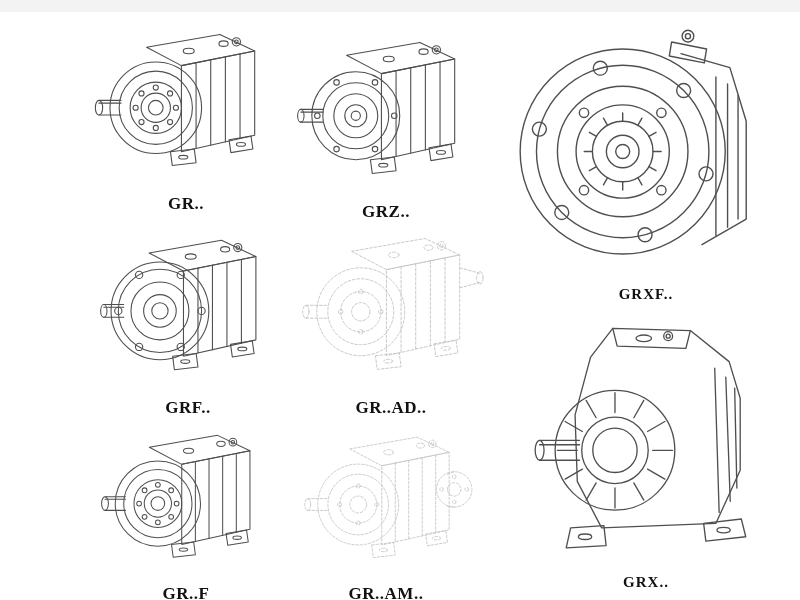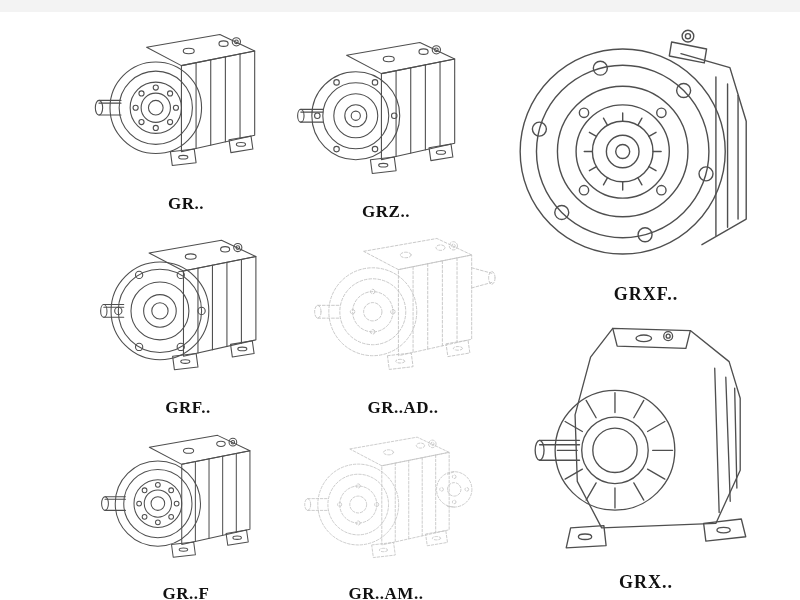--- a/index.html
+++ b/index.html
@@ -10,21 +10,21 @@
     overflow:hidden; margin:12px auto;
   }
   .cell {
     position:absolute; display:flex; flex-direction:column; align-items:center;
   }
   .cell svg { flex:1 1 auto; width:100%; height:calc(100% - 26px); }
   .caption {
     height:26px; line-height:24px; font-weight:700; font-size:17px;
     letter-spacing:.5px; color:var(--label); text-align:center; white-space:nowrap;
   }
-  .caption.lg { font-size:18px; letter-spacing:1px;font-family:Liberation Serif, serif; }
+  .caption.lg { font-size:15px; letter-spacing:1px;font-family:Liberation Serif, serif; }
   .art {
     fill:none; stroke:var(--line); stroke-width:1.2;
     stroke-linejoin:round; stroke-linecap:round;
   }
   .ghost { stroke:var(--ghost); stroke-width:1; stroke-dasharray:3 2; }
   .defs-holder { position:absolute; width:0; height:0; overflow:hidden; }
 </style>
 </head>
 <body>
 
@@ -158,21 +158,21 @@
           <circle cx="74" cy="96" r="9"></circle>
       </g>
       <g class="art">
         <path d="M12,89 H34 M12,103 H34 M12,92 H34"></path>
         <ellipse cx="12" cy="96" rx="3.5" ry="7"></ellipse>
       </g>
     </svg>
     <figcaption class="caption">GRF..</figcaption>
   </figure>
 
-  <figure class="cell" style="left:301px; top:210px; width:204px; height:200px;">
+  <figure class="cell" style="left:289px; top:210px; width:204px; height:200px;">
     <svg viewBox="0 0 210 190" xmlns="http://www.w3.org/2000/svg">
       <use href="#sym-body" class="art ghost"></use>
       <g class="art ghost">
         <circle cx="72" cy="98" r="48"></circle>
           <circle cx="72" cy="98" r="36"></circle>
         <circle cx="72" cy="98" r="22"></circle>
           <circle cx="72" cy="98" r="10"></circle>
         <circle cx="94" cy="98" r="2.5"></circle>
           <circle cx="72" cy="120" r="2.5"></circle>
         <circle cx="50" cy="98" r="2.5"></circle>

